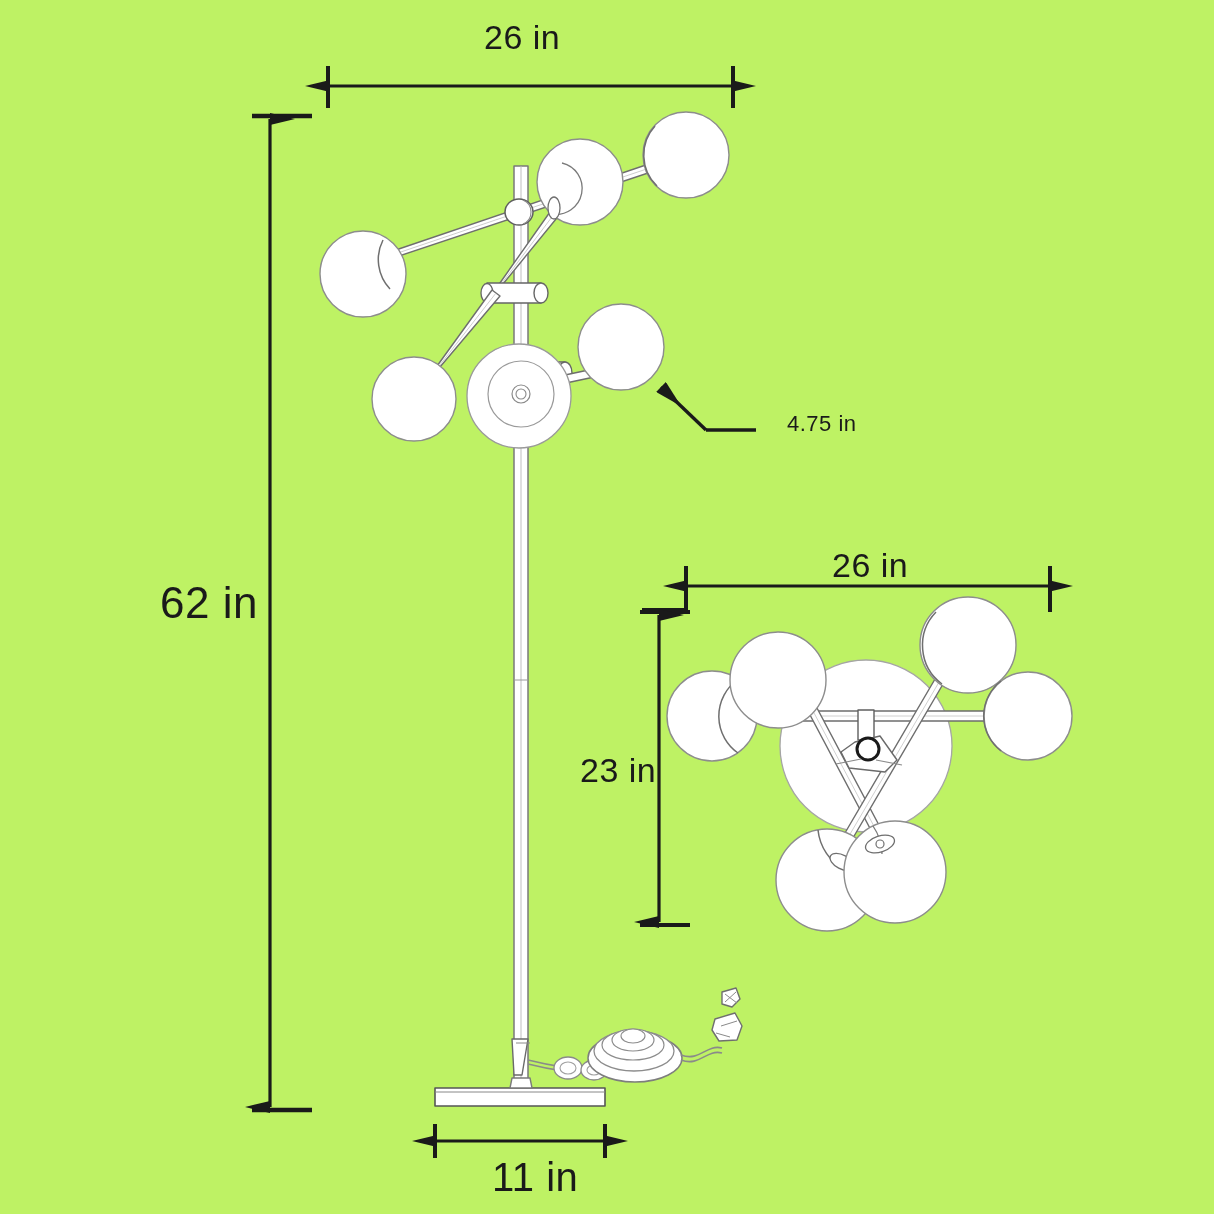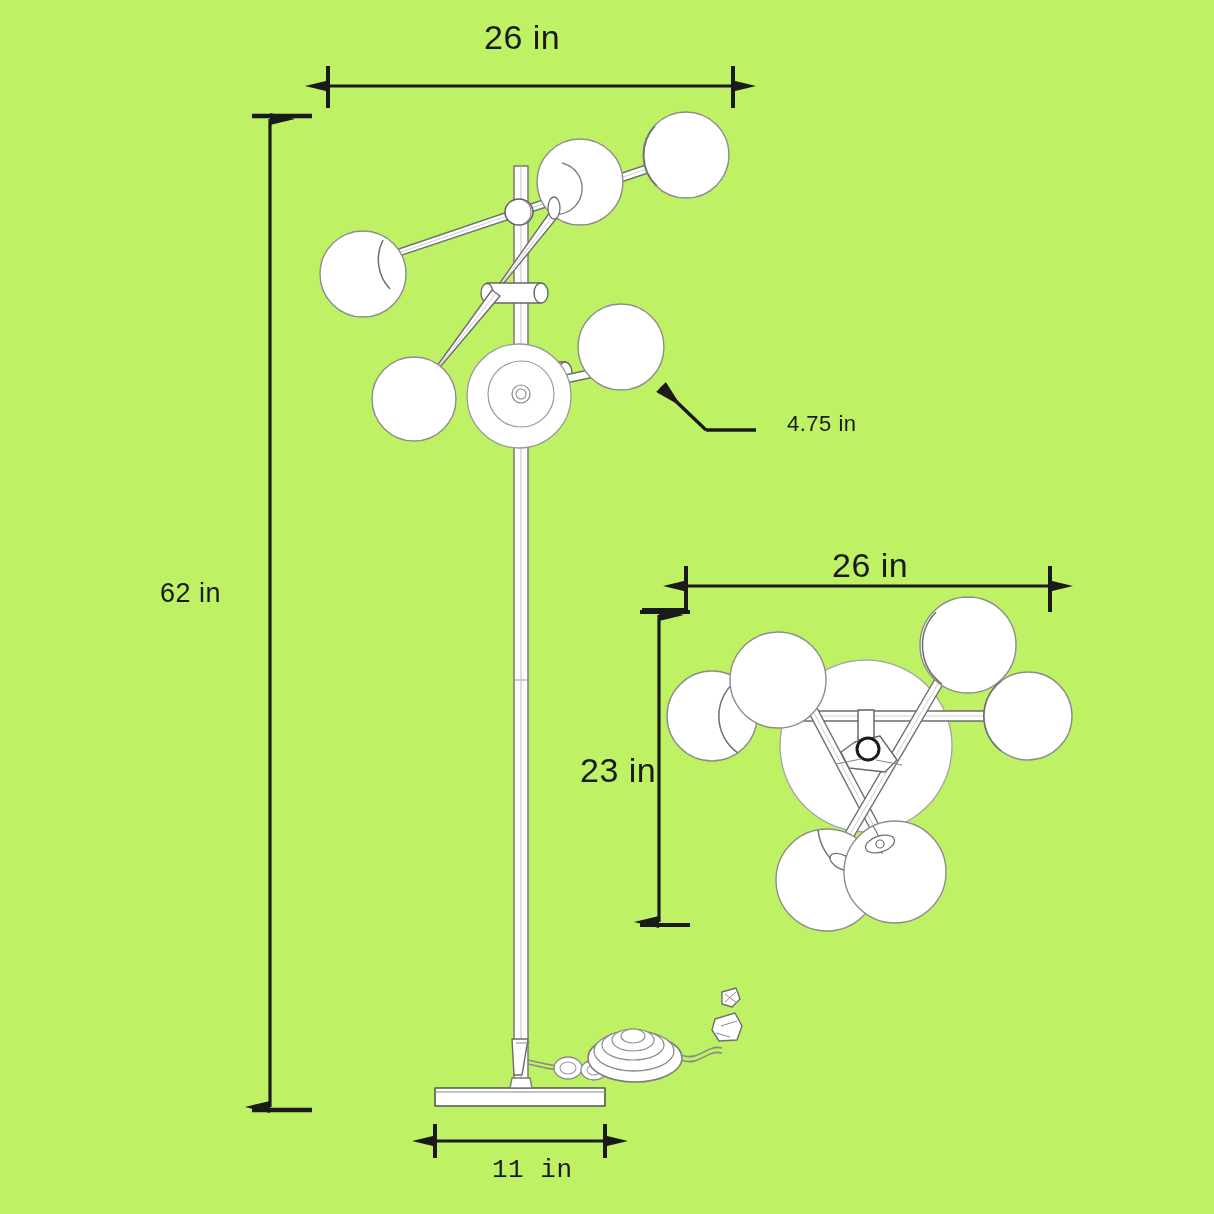--- a/index.html
+++ b/index.html
@@ -24,25 +24,25 @@
     letter-spacing: 0.5px;
   }
   #drawing-svg {
     position: absolute;
     left: 0;
     top: 0;
     width: 1214px;
     height: 1214px;
   }
   .lbl-26-front { left: 484px; top: 18px;  font-size: 34px; }
-  .lbl-62       { left: 160px; top: 578px; font-size: 27px; text-align: center; }
+  .lbl-62       { left: 160px; top: 578px; font-size: 44px; text-align: center; }
   .lbl-475      { left: 761px; top: 411px; font-size: 22px; margin-left: 26px; }
   .lbl-26-top   { left: 832px; top: 546px; font-size: 34px; }
   .lbl-23       { left: 580px; top: 751px; font-size: 34px; }
-  .lbl-11       { left: 492px; top: 1155px; font-size: 26px; font-family: Liberation Mono, monospace; }
+  .lbl-11       { left: 492px; top: 1155px; font-size: 40px; }
 </style>
 </head>
 <body>
 
 <div id="page">
 
   <svg id="drawing-svg" viewBox="0 0 1214 1214">
     <defs>
       <marker id="arrL" markerWidth="26" markerHeight="12" refX="25" refY="6" orient="auto" markerUnits="userSpaceOnUse">
         <path d="M25,0 L25,12 L0,6 Z" fill="#1a1a1a"></path>

